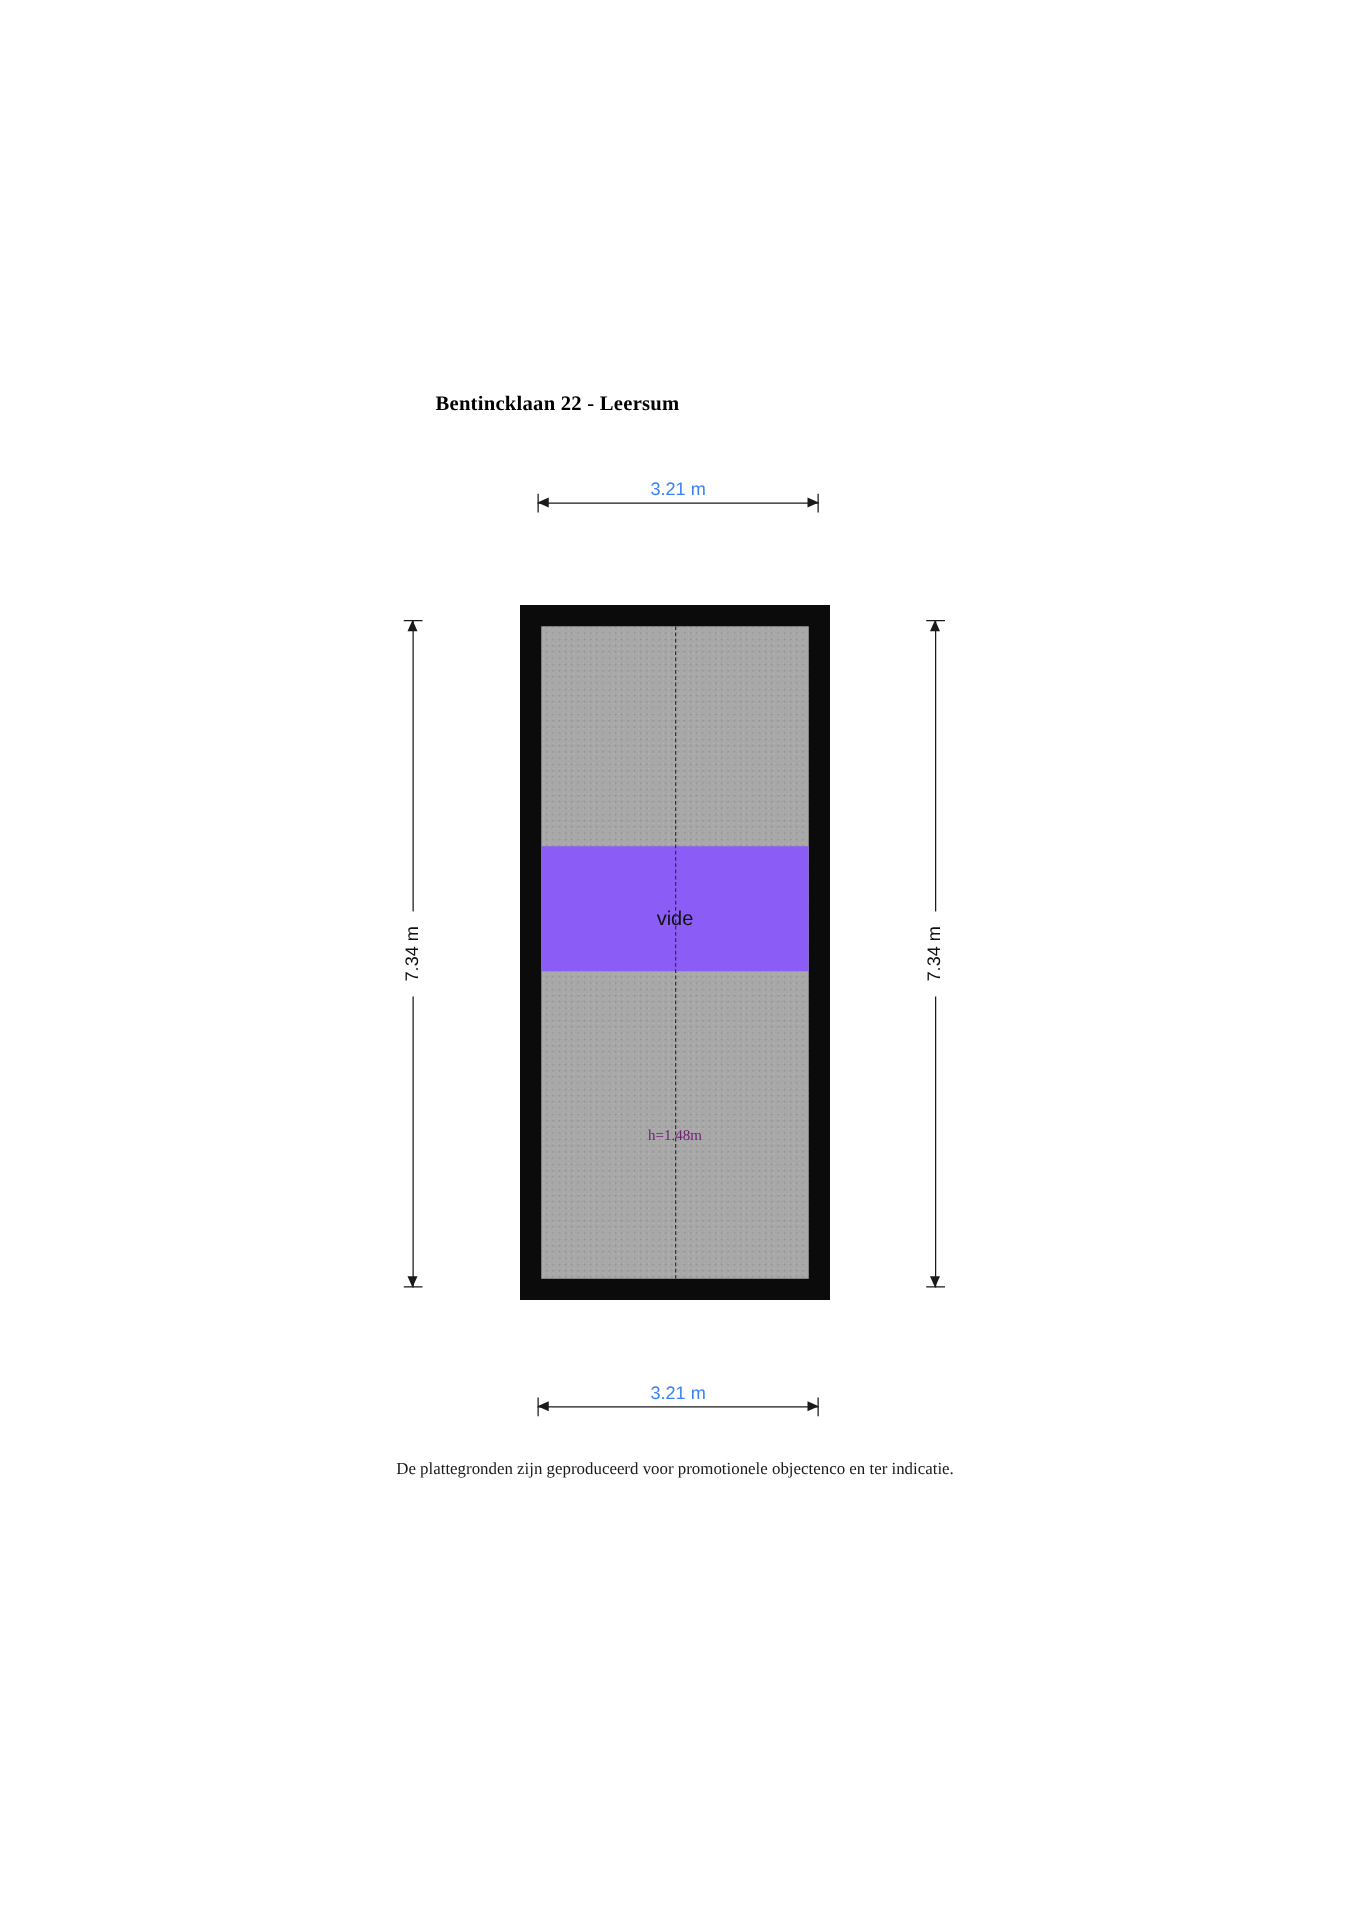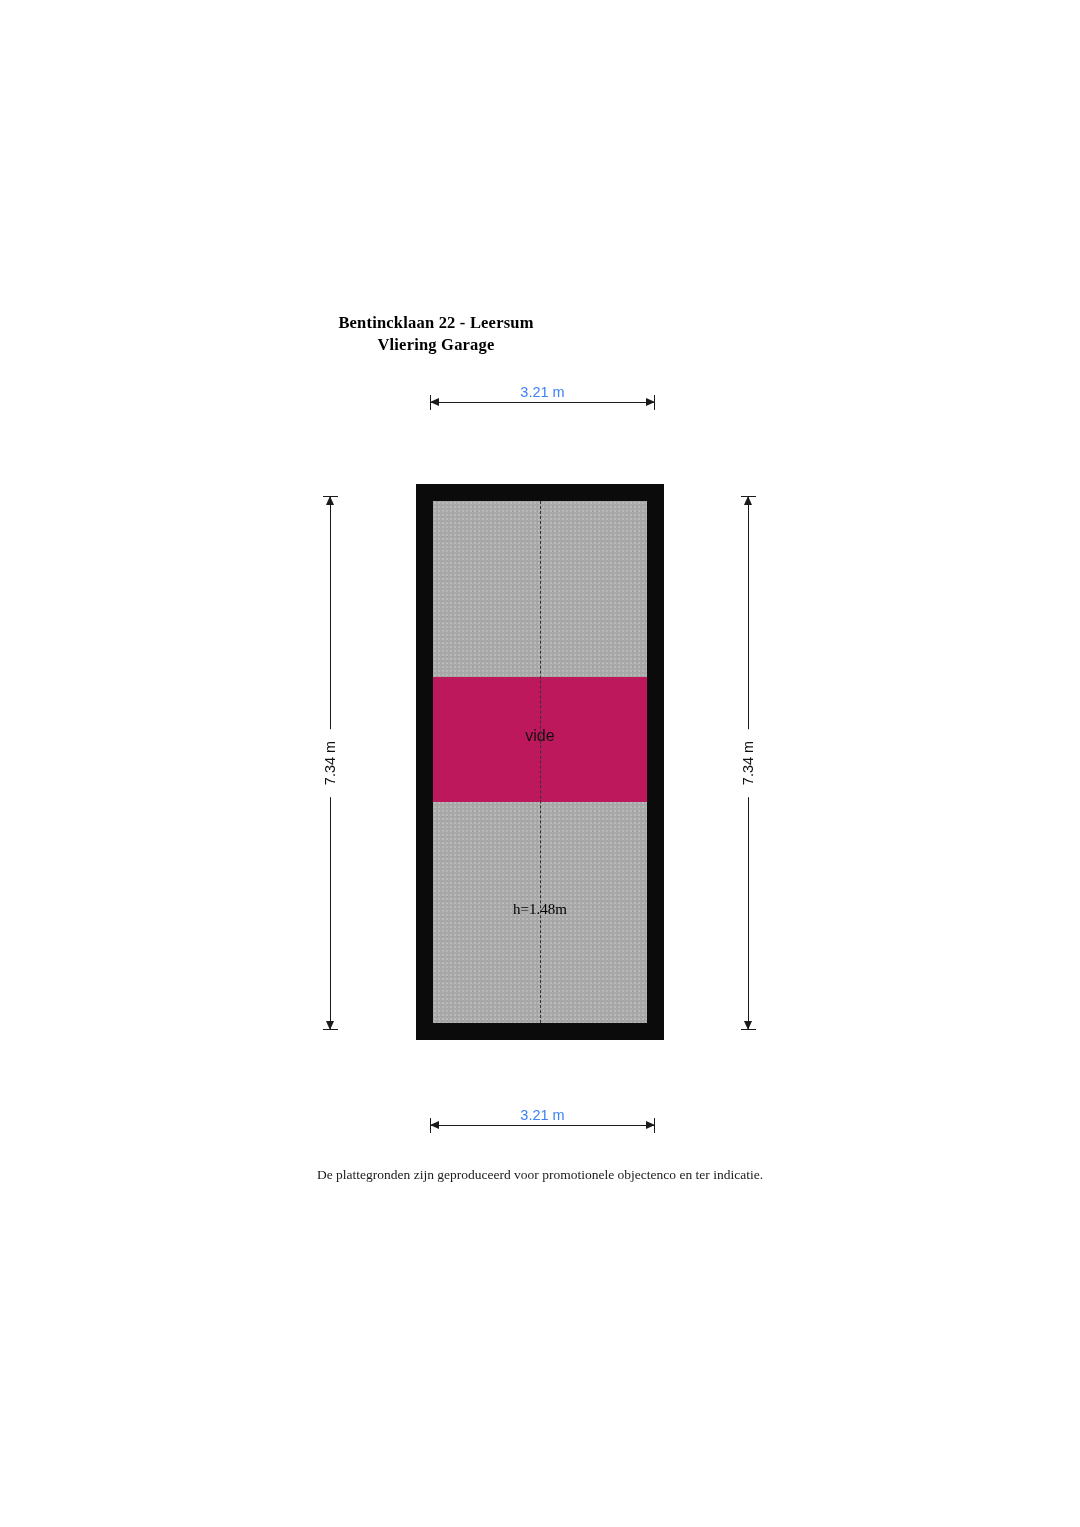--- a/index.html
+++ b/index.html
@@ -12,21 +12,21 @@
     height: 1527px;
     position: relative;
     font-family: "Liberation Serif", serif;
     color: #000000;
     overflow: hidden;
   }
 
   
   #title-block {
     position: absolute;
-    left: 2px;
+    left: 12px;
     top: 312px;
     width: 868px;
     text-align: center;
   }
   #title-block .line {
     font-family: "Liberation Serif", serif;
     font-weight: bold;
     font-size: 16.5px;
     letter-spacing: 0.2px;
     line-height: 22px;
@@ -72,22 +72,22 @@
     background-size: 4px 4px, 5px 5px;
     background-position: 0 0, 2px 3px;
     pointer-events: none;
   }
   
   #vide-band {
     position: absolute;
     left: 0;
     right: 0;
     top: 176px;
-    height: 125px;
-    background: #be185d;
+    height: 100px;
+    background: #8b5cf6;
     z-index: 2;
   }
   #vide-label {
     position: absolute;
     left: 0;
     right: 0;
     top: 50px;
     text-align: center;
     font-family: "Liberation Sans", sans-serif;
     font-size: 16px;
@@ -104,22 +104,22 @@
     z-index: 3;
   }
   
   #height-label {
     position: absolute;
     left: 0;
     right: 0;
     top: 400px;
     text-align: center;
     font-family: "Liberation Serif", serif;
-    font-size: 15px;
-    color: #000000;
+    font-size: 12px;
+    color: #701a75;
     z-index: 4;
   }
 
   
   .dim-h {
     position: absolute;
     height: 20px;
   }
   .dim-h .bar {
     position: absolute;
@@ -217,21 +217,20 @@
     font-size: 13.5px;
     line-height: 18px;
     color: #1a1a1a;
   }
 </style>
 </head>
 <body>
 
 <div id="title-block">
   <div class="line">Bentincklaan 22 - Leersum</div>
-  <div class="line">Vliering Garage</div>
 </div>
 
 <div class="dim-h" id="dim-top" style="left:430px; top:392px; width:225px;">
   <div class="bar"></div>
   <div class="arrow-l"></div>
   <div class="arrow-r"></div>
   <div class="cap-l"></div>
   <div class="cap-r"></div>
   <div class="dim-text">
     <span>3.21 m</span>

